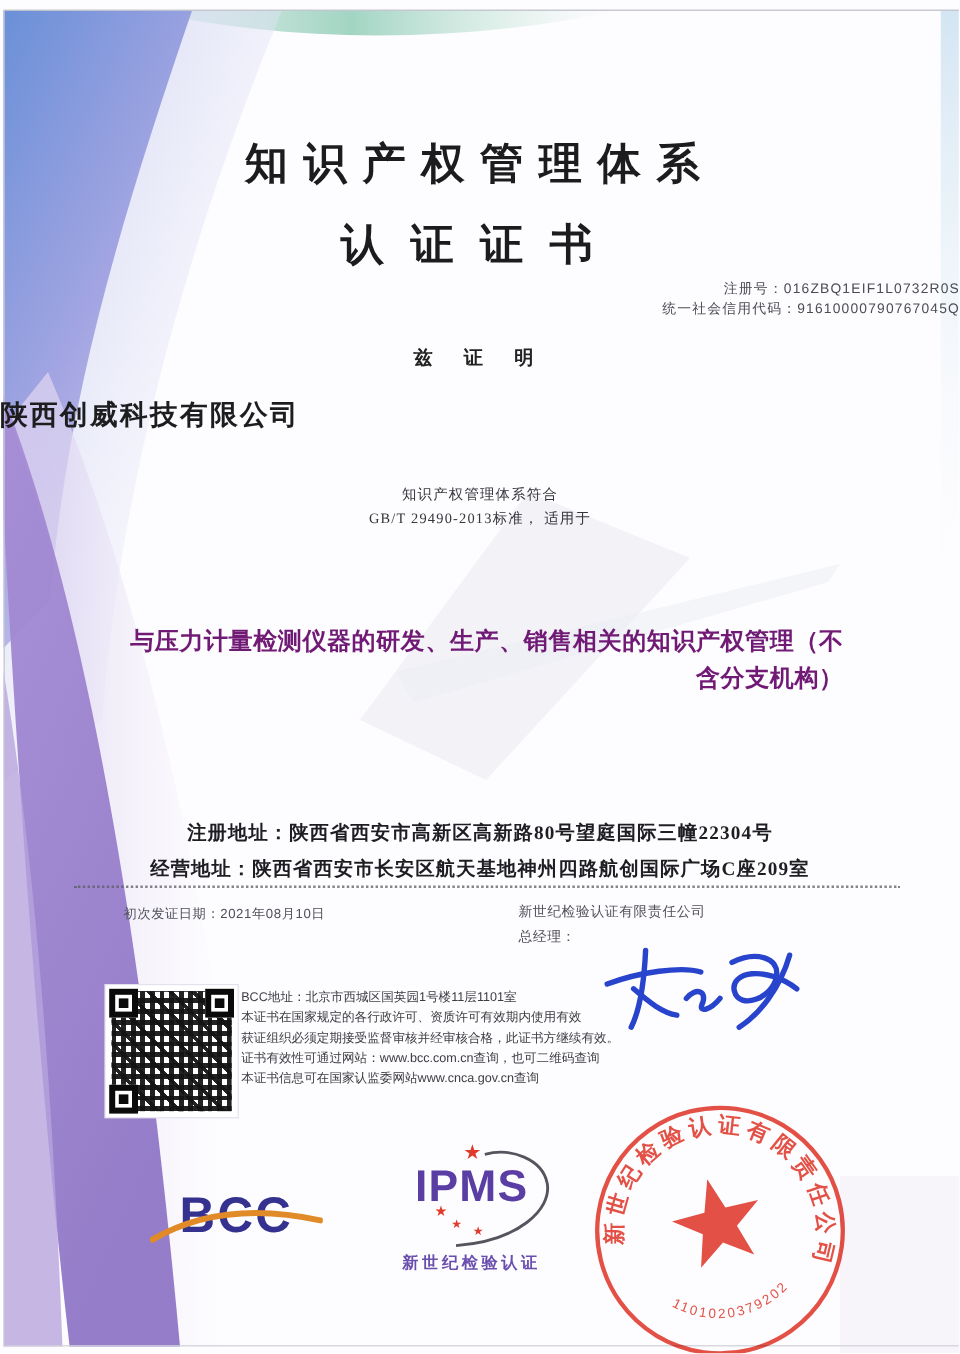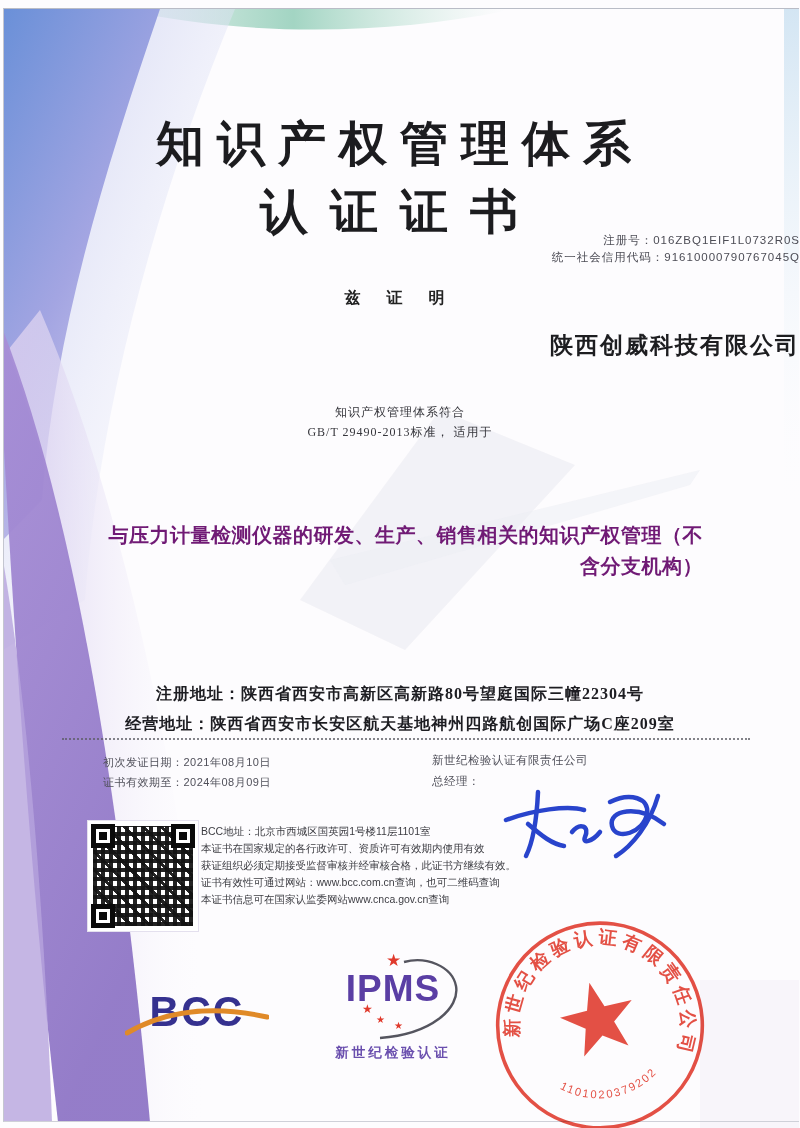--- a/index.html
+++ b/index.html
@@ -5,29 +5,29 @@
   html,body{margin:0;padding:0;background:#ffffff;}
   .canvas{position:relative;width:800px;height:1128px;margin:0 auto;overflow:hidden;
           background:#fdfcfe;font-family:"Liberation Serif", serif;}
   .scan-edge{position:absolute;left:3px;top:8px;right:1px;bottom:6px;
              border-top:1px solid #b9bcc6;border-left:1px solid #c4c6d0;border-bottom:1px solid #cfd0d8;
              pointer-events:none;}
   .bg{position:absolute;left:0;top:0;width:800px;height:1128px;}
   .content{position:absolute;left:0;top:0;width:800px;height:1128px;}
 
   .title{position:absolute;width:800px;text-align:center;color:#1c1c1f;
-         font-weight:bold;font-size:48px;letter-spacing:13px;}
+         font-weight:bold;font-size:36px;letter-spacing:13px;}
   .title.l1{top:112px;}
   .title.l2{top:180px;letter-spacing:22px;}
 
   .regline{position:absolute;width:800px;text-align:right;color:#4c4c55;
            font-size:11.5px;letter-spacing:1px;font-family:"Liberation Sans", sans-serif;}
   .certify{position:absolute;top:288px;width:800px;text-align:center;color:#222;
            font-size:16px;font-weight:bold;letter-spacing:11px;}
-  .company{position:absolute;top:330px;width:800px;text-align:right;color:#1d1d20;
+  .company{position:absolute;top:330px;width:800px;text-align:left;color:#1d1d20;
            font-size:23px;font-weight:bold;letter-spacing:2px;}
   .conform{position:absolute;width:800px;text-align:center;color:#35353b;font-size:12px;letter-spacing:1px;}
   .scope{position:absolute;top:520px;left:98px;width:605px;text-align:right;color:#701a75;
          font-size:20px;font-weight:bold;line-height:1.55;letter-spacing:0.5px;}
   .addr{position:absolute;width:800px;text-align:center;color:#1d1d22;
         font-size:16px;font-weight:bold;letter-spacing:1px;margin-top:12px;}
   .dotline{position:absolute;top:738px;left:62px;width:688px;height:0;
            border-bottom:2px dotted #5b5b63;opacity:.75;}
 
   .issue-left{position:absolute;left:103px;top:752px;color:#50505a;font-size:11px;
@@ -141,21 +141,20 @@
 
     <div class="scope">与压力计量检测仪器的研发、生产、销售相关的知识产权管理（不含分支机构）</div>
 
     <div class="addr" style="top:672px">注册地址：陕西省西安市高新区高新路80号望庭国际三幢22304号</div>
     <div class="addr" style="top:702px">经营地址：陕西省西安市长安区航天基地神州四路航创国际广场C座209室</div>
 
     <div class="dotline"></div>
 
     <div class="issue-left">
       <div>初次发证日期：2021年08月10日</div>
-      <div>证书有效期至：2024年08月09日</div>
     </div>
     <div class="issue-right">
       <div>新世纪检验认证有限责任公司</div>
       <div>总经理：</div>
     </div>
 
     <svg class="signature" viewBox="0 0 185 85">
       <g fill="none" stroke="#2944cc" stroke-width="4.5" stroke-linecap="round" stroke-linejoin="round">
         <path d="M8,40 C35,30 70,25 86,30"></path>
         <path d="M40,12 C39,34 36,60 28,76"></path>

